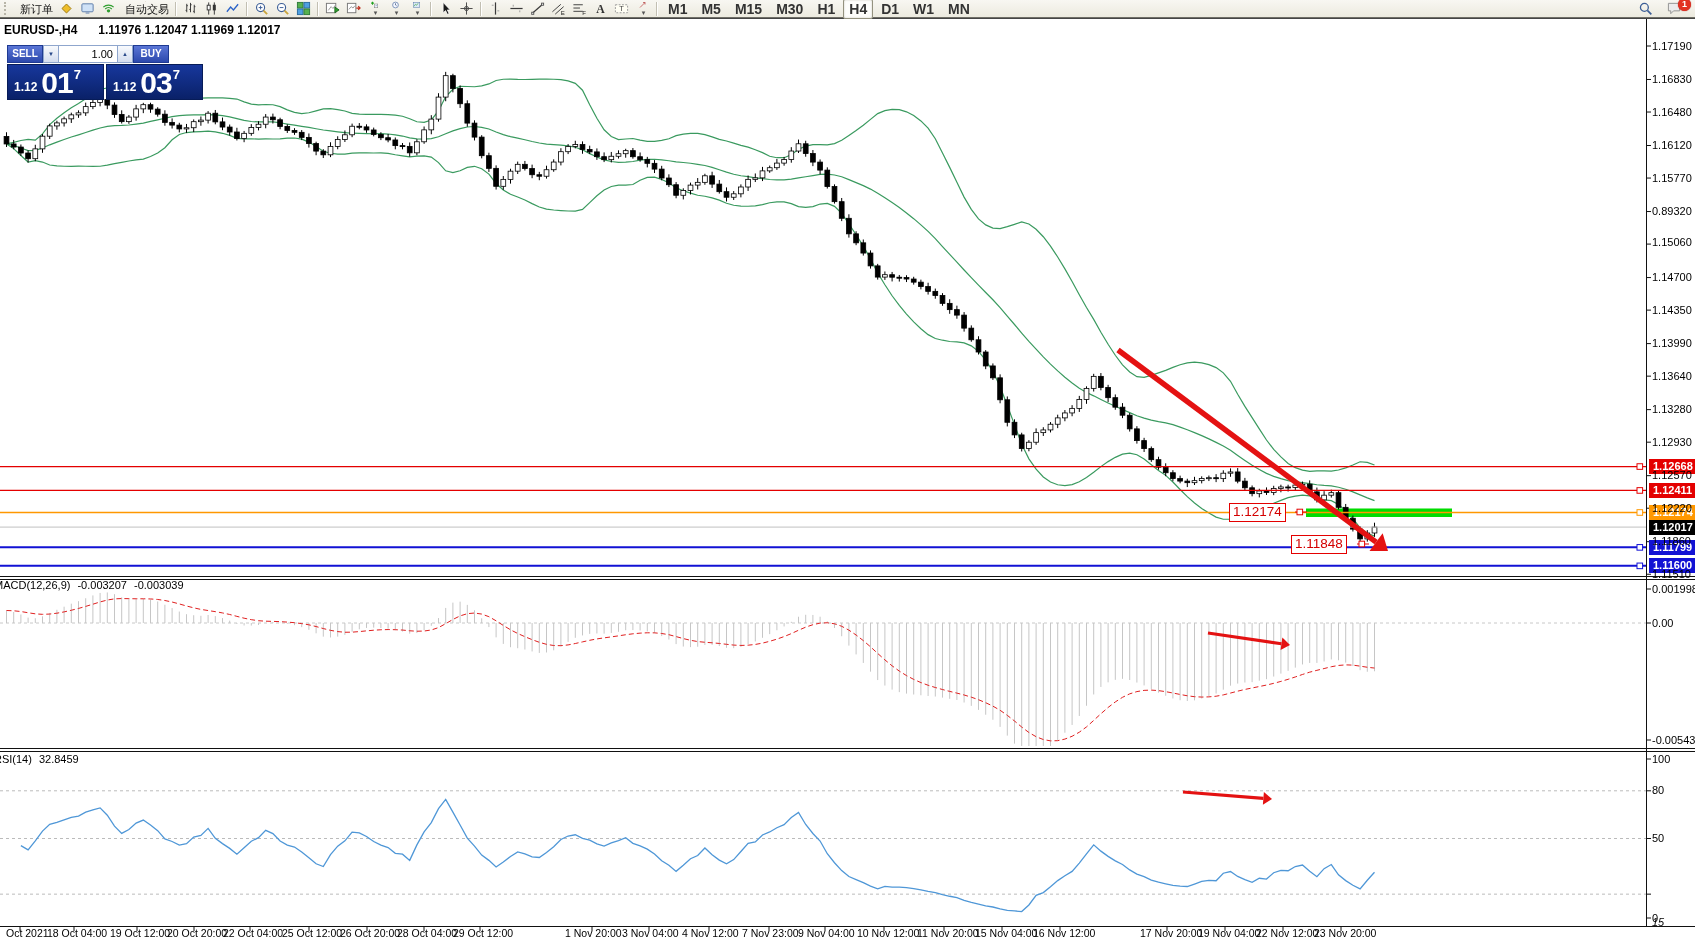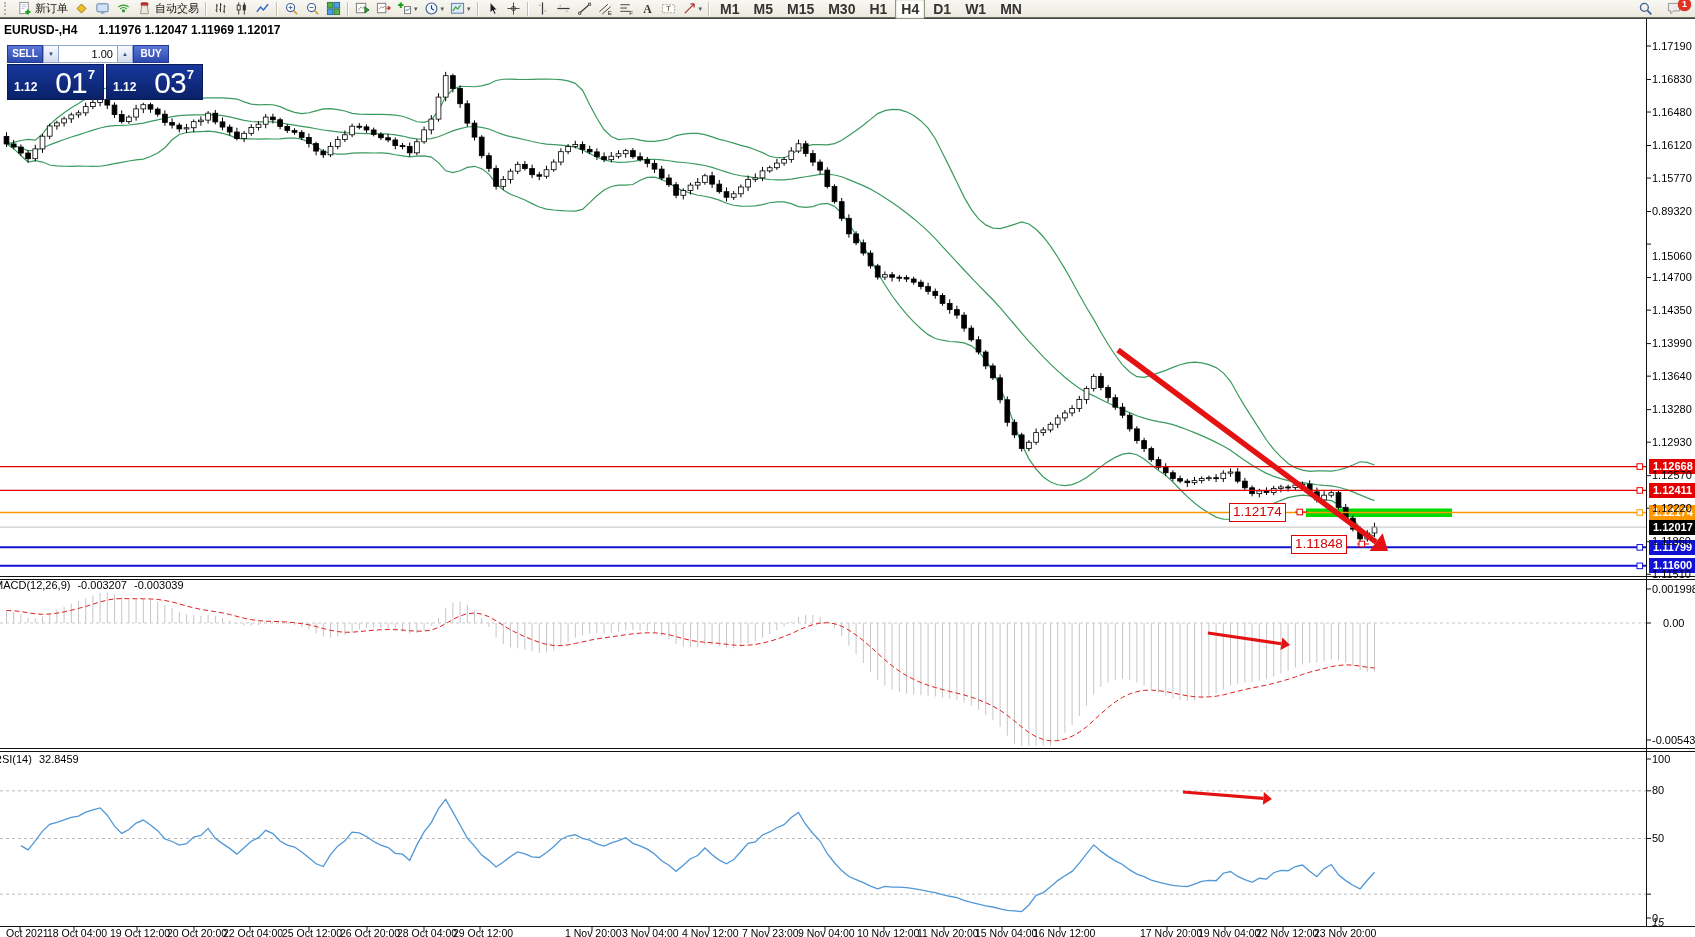--- a/index.html
+++ b/index.html
@@ -3,21 +3,21 @@
 <meta charset="utf-8">
 <style>
   html,body{margin:0;padding:0;}
   body{width:1695px;height:937px;position:relative;background:#fff;overflow:hidden;
        font-family:"Liberation Sans",sans-serif;}
   
   #toolbar{position:absolute;left:0;top:0;width:100%;height:18px;box-sizing:border-box;
     background:linear-gradient(#f8f7f2,#eceadf);border-bottom:1px solid #6f6e66;
     display:flex;align-items:center;padding:0 2px;z-index:30;}
   .grip{width:4px;height:13px;border-left:2px dotted #b8b5a8;margin:0 4px 0 2px;}
-  .tbtn{height:16px;display:flex;align-items:center;padding:0 2px;margin:0 1px;}
+  .tbtn{height:16px;display:flex;align-items:center;padding:0 2px;margin:0 1px;flex-direction:column;}
   .tbtn svg{display:block;}
   .lbl{font-size:11px;color:#111;margin-left:3px;white-space:nowrap;}
   .caret{font-size:7px;color:#555;margin-left:2px;}
   .sep{width:0;height:14px;border-left:1px solid #c2bfb2;border-right:1px solid #fff;margin:0 3px;}
   .tf{font-size:14px;font-weight:700;color:#333;padding:1px 5px;margin:0 1px;border:1px solid transparent;border-radius:2px;}
   .tf.active{background:#fdfdfb;border-color:#94927f;box-shadow:inset 0 0 2px #c8c6ba;}
   #tb-right{margin-left:auto;display:flex;align-items:center;gap:8px;padding-right:8px;}
   .chatwrap{position:relative;}
   .badge{position:absolute;top:-3px;right:-7px;background:#e23222;color:#fff;font-size:9px;font-weight:700;
     width:13px;height:13px;border-radius:50%;text-align:center;line-height:13px;box-shadow:0 0 1px #900;}
@@ -34,21 +34,21 @@
     border:1px solid #1e3a92;color:#fff;font-size:10px;font-weight:700;text-align:center;line-height:16px;box-sizing:border-box;}
   .spin{width:16px;height:18px;background:linear-gradient(#f8fafd,#d4ddef);border:1px solid #8fa6cd;
     box-sizing:border-box;font-size:6px;color:#2a4a8a;text-align:center;line-height:16px;}
   #vol{width:58px;height:18px;border:1px solid #8fa6cd;border-left:none;border-right:none;
     font-size:11px;text-align:right;padding:0 4px;box-sizing:border-box;font-family:inherit;color:#000;}
   .ocrow2{display:flex;margin-top:1px;}
   .bigbox{width:97px;height:36px;background:linear-gradient(#17379c,#0a2168);border:1px solid #071c58;
     color:#fff;display:flex;align-items:flex-end;padding:1px 2px 1px 6px;box-sizing:border-box;}
   .bigbox+.bigbox{margin-left:2px;}
   .pb-small{font-size:12px;font-weight:700;margin-bottom:4px;}
-  .pb-big{font-size:30px;font-weight:400;line-height:31px;margin-left:18px;letter-spacing:-1px;}
+  .pb-big{font-size:30px;font-weight:700;line-height:31px;margin-left:4px;letter-spacing:-1px;}
   .pb-sup{font-size:13px;font-weight:700;margin-bottom:16px;margin-left:1px;}
   
   .axlab{position:absolute;left:1652px;font-size:11px;color:#000;height:13px;line-height:13px;white-space:nowrap;}
   .linelab{position:absolute;left:1649px;width:46px;font-size:11px;font-weight:700;color:#fff;
     height:15px;line-height:15px;padding-left:4px;}
   .timelab{position:absolute;top:927px;font-size:10.5px;color:#000;white-space:nowrap;}
   .indlab{position:absolute;font-size:11px;color:#000;white-space:nowrap;}
   .indlab span{margin-right:7px;}
   .callout{position:absolute;border:1px solid #e40000;background:#fff;color:#d40000;
     font-size:13.5px;font-weight:500;padding:0 3px;height:17px;line-height:16px;}
@@ -977,33 +977,33 @@
       <div class="linelab" data-interactable="false" style="top: 504.988px; background: rgb(255, 152, 0);">1.12174</div>
       <div class="linelab" data-interactable="false" style="top: 519.589px; background: rgb(0, 0, 0);">1.12017</div>
       <div class="linelab" data-interactable="false" style="top: 539.863px; background: rgb(18, 18, 212);">1.11799</div>
       <div class="linelab" data-interactable="false" style="top: 558.37px; background: rgb(18, 18, 212);">1.11600</div>
       <div class="axlab" data-interactable="false" style="top: 39.5px;">1.17190</div>
       <div class="axlab" data-interactable="false" style="top: 72.98px;">1.16830</div>
       <div class="axlab" data-interactable="false" style="top: 105.53px;">1.16480</div>
       <div class="axlab" data-interactable="false" style="top: 139.01px;">1.16120</div>
       <div class="axlab" data-interactable="false" style="top: 171.56px;">1.15770</div>
       <div class="axlab" data-interactable="false" style="top: 205.04px;">0.89320</div>
-      <div class="axlab" data-interactable="false" style="top: 250px;">1.15060</div>
+      <div class="axlab" data-interactable="false" style="top: 236px;">1.15060</div>
       <div class="axlab" data-interactable="false" style="top: 271.07px; text-align: center;">1.14700</div>
       <div class="axlab" data-interactable="false" style="top: 303.62px;">1.14350</div>
       <div class="axlab" data-interactable="false" style="top: 337.1px;">1.13990</div>
       <div class="axlab" data-interactable="false" style="top: 369.65px;">1.13640</div>
       <div class="axlab" data-interactable="false" style="top: 403.13px;">1.13280</div>
       <div class="axlab" data-interactable="false" style="top: 435.68px;">1.12930</div>
       <div class="axlab" data-interactable="false" style="top: 469.16px;">1.12570</div>
       <div class="axlab" data-interactable="false" style="top: 501.71px;">1.12220</div>
       <div class="axlab" data-interactable="false" style="top: 535.19px;">1.11860</div>
       <div class="axlab" data-interactable="false" style="top: 567.74px;">1.11510</div>
       <div class="axlab" data-interactable="false" style="top: 582.5px;">0.001998</div>
-      <div class="axlab" data-interactable="false" style="top: 616.5px; margin-left: 11px;">0.00</div>
+      <div class="axlab" data-interactable="false" style="top: 616.5px;">0.00</div>
       <div class="axlab" data-interactable="false" style="top: 733.5px;">-0.005433</div>
       <div class="axlab" data-interactable="false" style="top: 752.5px;">100</div>
       <div class="axlab" data-interactable="false" style="top: 784.3px;">80</div>
       <div class="axlab" data-interactable="false" style="top: 832px;">50</div>
       <div class="axlab" data-interactable="false" style="top: 916px; font-style: italic;">15</div>
       <div class="axlab" data-interactable="false" style="top: 911.5px;">0</div>
       <div class="timelab" data-interactable="false" style="left: 6px;">Oct 2021</div>
       <div class="timelab" data-interactable="false" style="left: 47px;">18 Oct 04:00</div>
       <div class="timelab" data-interactable="false" style="left: 110px;">19 Oct 12:00</div>
       <div class="timelab" data-interactable="false" style="left: 167px;">20 Oct 20:00</div>

